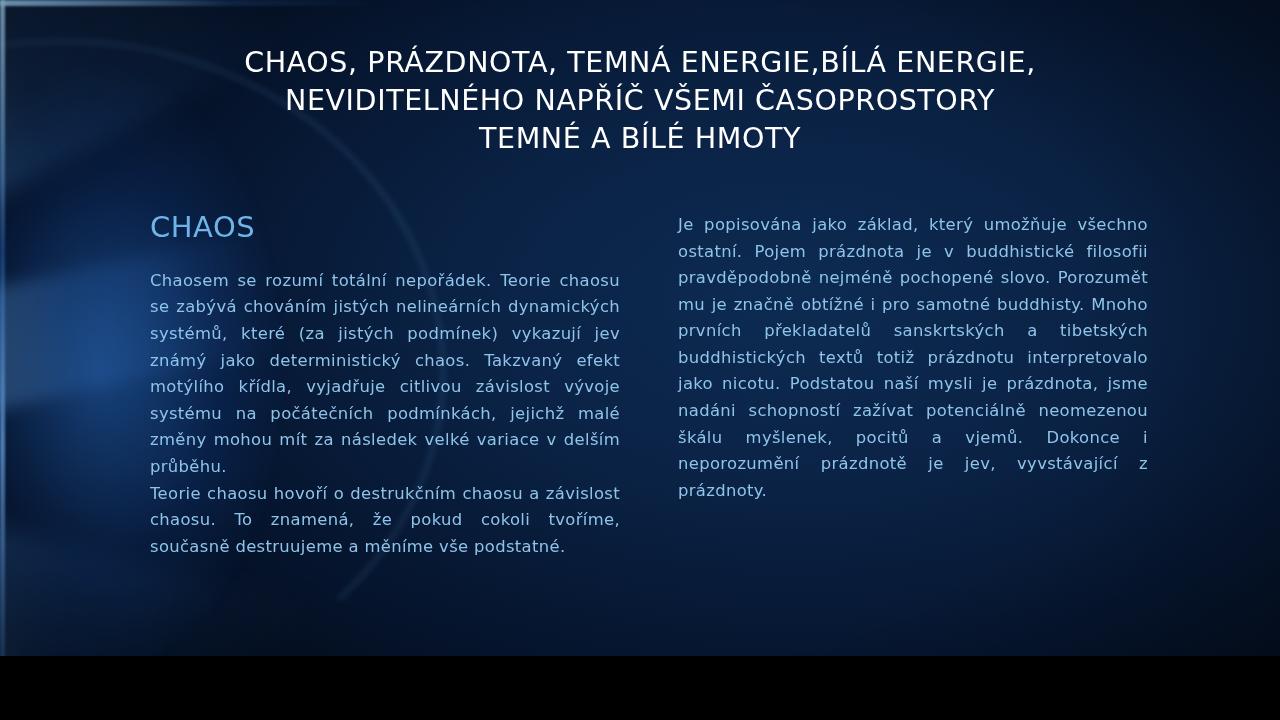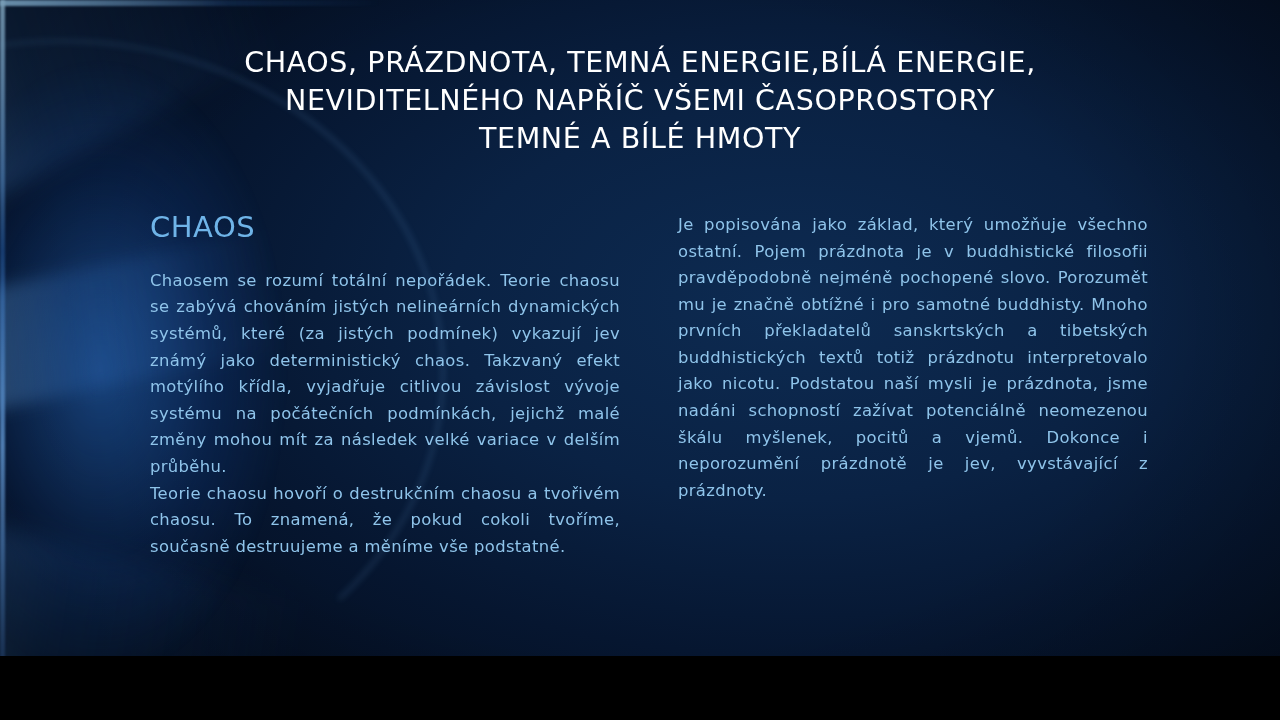--- a/index.html
+++ b/index.html
@@ -179,21 +179,21 @@
     <span class="title-line">NEVIDITELNÉHO NAPŘÍČ VŠEMI ČASOPROSTORY</span>
     <span class="title-line">TEMNÉ A BÍLÉ HMOTY</span>
   </div>
 
   <div class="columns">
 
     <div class="column">
       <h2 class="col-heading">CHAOS</h2>
       <div class="col-body mono-ish">
         <p>Chaosem se rozumí totální nepořádek. Teorie chaosu se zabývá chováním jistých nelineárních dynamických systémů, které (za jistých podmínek) vykazují jev známý jako deterministický chaos. Takzvaný efekt motýlího křídla, vyjadřuje citlivou závislost vývoje systému na počátečních podmínkách, jejichž malé změny mohou mít za následek velké variace v delším průběhu.</p>
-        <p>Teorie chaosu hovoří o destrukčním chaosu a tvořivém chaosu. To znamená, že pokud cokoli tvoříme, současně destruujeme a měníme vše podstatné.</p>
+        <p>Teorie chaosu hovoří o destrukčním chaosu a závislost chaosu. To znamená, že pokud cokoli tvoříme, současně destruujeme a měníme vše podstatné.</p>
       </div>
     </div>
 
     <div class="column">
       <div class="col-body mono-ish">
         <p>Je popisována jako základ, který umožňuje všechno ostatní. Pojem prázdnota je v buddhistické filosofii pravděpodobně nejméně pochopené slovo. Porozumět mu je značně obtížné i pro samotné buddhisty. Mnoho prvních překladatelů sanskrtských a tibetských buddhistických textů totiž prázdnotu interpretovalo jako nicotu. Podstatou naší mysli je prázdnota, jsme nadáni schopností zažívat potenciálně neomezenou škálu myšlenek, pocitů a vjemů. Dokonce i neporozumění prázdnotě je jev, vyvstávající z prázdnoty.</p>
       </div>
     </div>
 
   </div>

